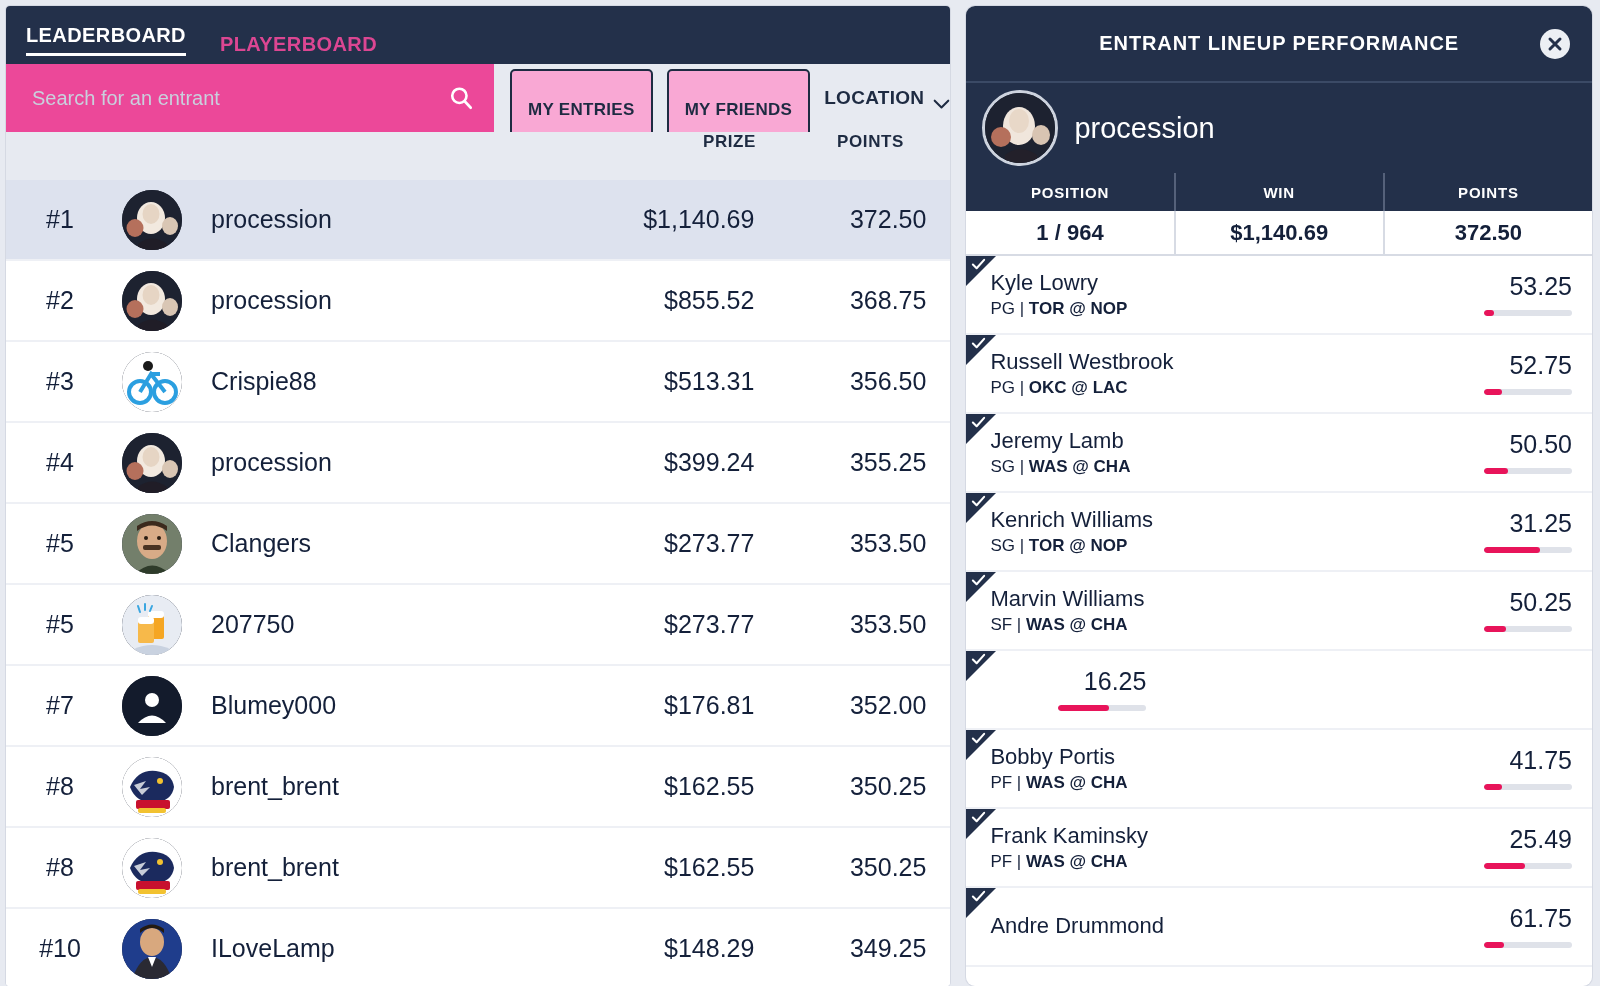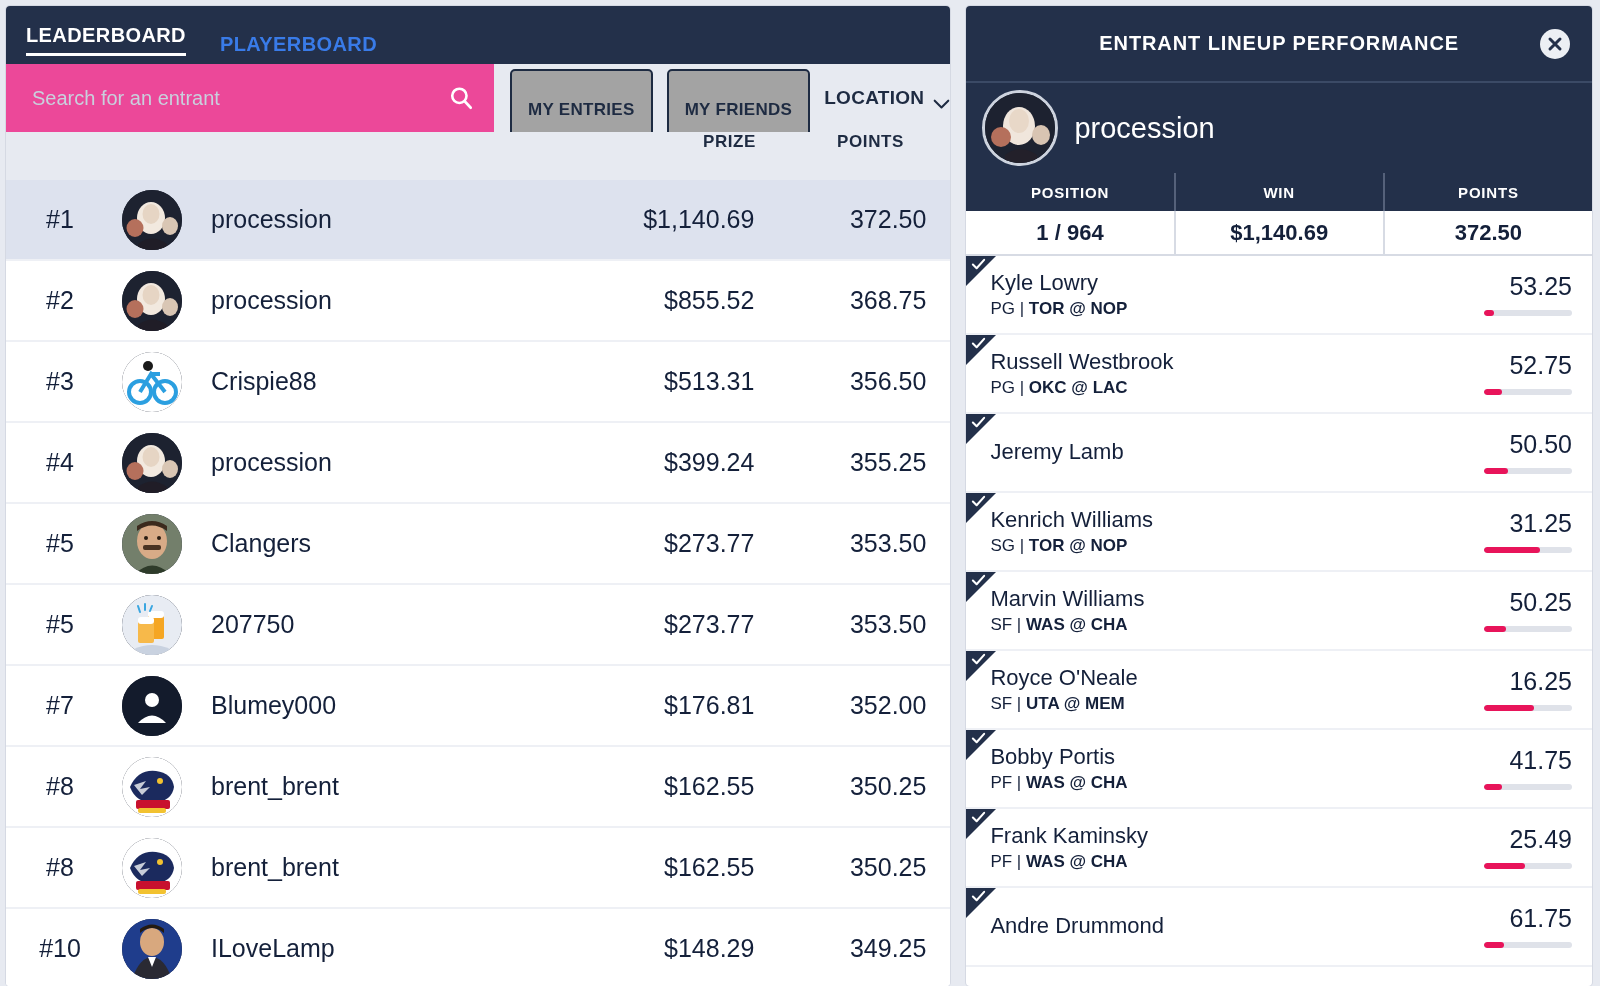--- a/index.html
+++ b/index.html
@@ -35,21 +35,21 @@
     line-height: 58px;
     height: 58px;
     cursor: pointer;
     position: relative;
   }
   .tab.active::after {
     content: "";
     position: absolute; left: 0; right: 0; bottom: 8px;
     height: 3px; background: #ffffff;
   }
-  .tab.inactive { color: #3b82f6; opacity: .92; margin-top: 17px; }
+  .tab.inactive { color: #ec4899; opacity: .92; margin-top: 17px; }
 
   .searchrow {
     height: 68px;
     background: #e7eaf1;
     display: flex; align-items: stretch;
     flex: 0 0 auto;
   }
   .searchbox {
     width: 528px; margin: 0;
     background: #ec4899;
@@ -66,21 +66,21 @@
     font-family: "Liberation Sans", sans-serif;
     font-size: 20px;
   }
   .searchbox input::placeholder { color: #c9d0dd; opacity: 1; }
   .search-icon { width: 26px; height: 26px; flex: 0 0 auto; }
   .search-icon svg { display: block; }
 
   .filters { display: flex; align-items: center; gap: 14px; padding: 0 0 0 16px; }
   .pillbtn {
     border: 2px solid #1e2b42;
-    background: #a3a3a3;
+    background: #f9a8d4;
     color: #1e2b42;
     font-weight: bold;
     font-size: 17px;
     letter-spacing: .3px;
     border-radius: 5px;
     padding: 29px 16px;
     cursor: pointer;
     font-family: "Liberation Sans", sans-serif;
     white-space: nowrap;
     margin-top: 24px;
@@ -127,21 +127,21 @@
     flex: 1 1 auto; padding-left: 21px;
     font-size: 25px; color: #14203a;
   }
   .prize { width: 214px; text-align: right; font-size: 25px; color: #14203a; }
   .points { width: 196px; text-align: right; padding-right: 24px; font-size: 25px; color: #14203a; }
 
   
   .right-panel {
     width: 628px; height: 980px;
     background: #ffffff;
-    border-radius: 4px;
+    border-radius: 9px;
     display: flex; flex-direction: column;
     overflow: hidden;
     box-shadow: 0 0 0 1px #d5d9e3;
   }
   .rp-title {
     background: #23304a;
     height: 77px;
     display: flex; align-items: center; justify-content: center;
     position: relative; flex: 0 0 auto;
     border-bottom: 2px solid #3b4a66;
@@ -507,20 +507,21 @@
             </div>
           </div>
         </div>
         <div class="prow">
           <span class="corner"></span>
           <span class="corner-check"><svg viewBox="0 0 16 16" fill="none" stroke="#ffffff" stroke-width="2.2" stroke-linecap="round" stroke-linejoin="round">
               <polyline points="2,8 6,12 14,3"></polyline>
             </svg></span>
           <div class="pinfo">
             <div class="pname">Jeremy Lamb</div>
+            <div class="pmeta"><span class="pos">SG</span><span> | </span><b>WAS @ CHA</b></div>
           </div>
           <div class="pright">
             <div class="pscore">50.50</div>
             <div class="ptrack">
               <div class="pfill" style="width:27%"></div>
             </div>
           </div>
         </div>
         <div class="prow">
           <span class="corner"></span>
@@ -552,24 +553,20 @@
             <div class="ptrack">
               <div class="pfill" style="width:25%"></div>
             </div>
           </div>
         </div>
         <div class="prow">
           <span class="corner"></span>
           <span class="corner-check"><svg viewBox="0 0 16 16" fill="none" stroke="#ffffff" stroke-width="2.2" stroke-linecap="round" stroke-linejoin="round">
               <polyline points="2,8 6,12 14,3"></polyline>
             </svg></span>
-          <div class="pinfo">
-            <div class="pname">Royce O'Neale</div>
-            <div class="pmeta"><span class="pos">SF</span><span> | </span><b>UTA @ MEM</b></div>
-          </div>
           <div class="pright">
             <div class="pscore">16.25</div>
             <div class="ptrack">
               <div class="pfill" style="width:57%"></div>
             </div>
           </div>
         </div>
         <div class="prow">
           <span class="corner"></span>
           <span class="corner-check"><svg viewBox="0 0 16 16" fill="none" stroke="#ffffff" stroke-width="2.2" stroke-linecap="round" stroke-linejoin="round">

